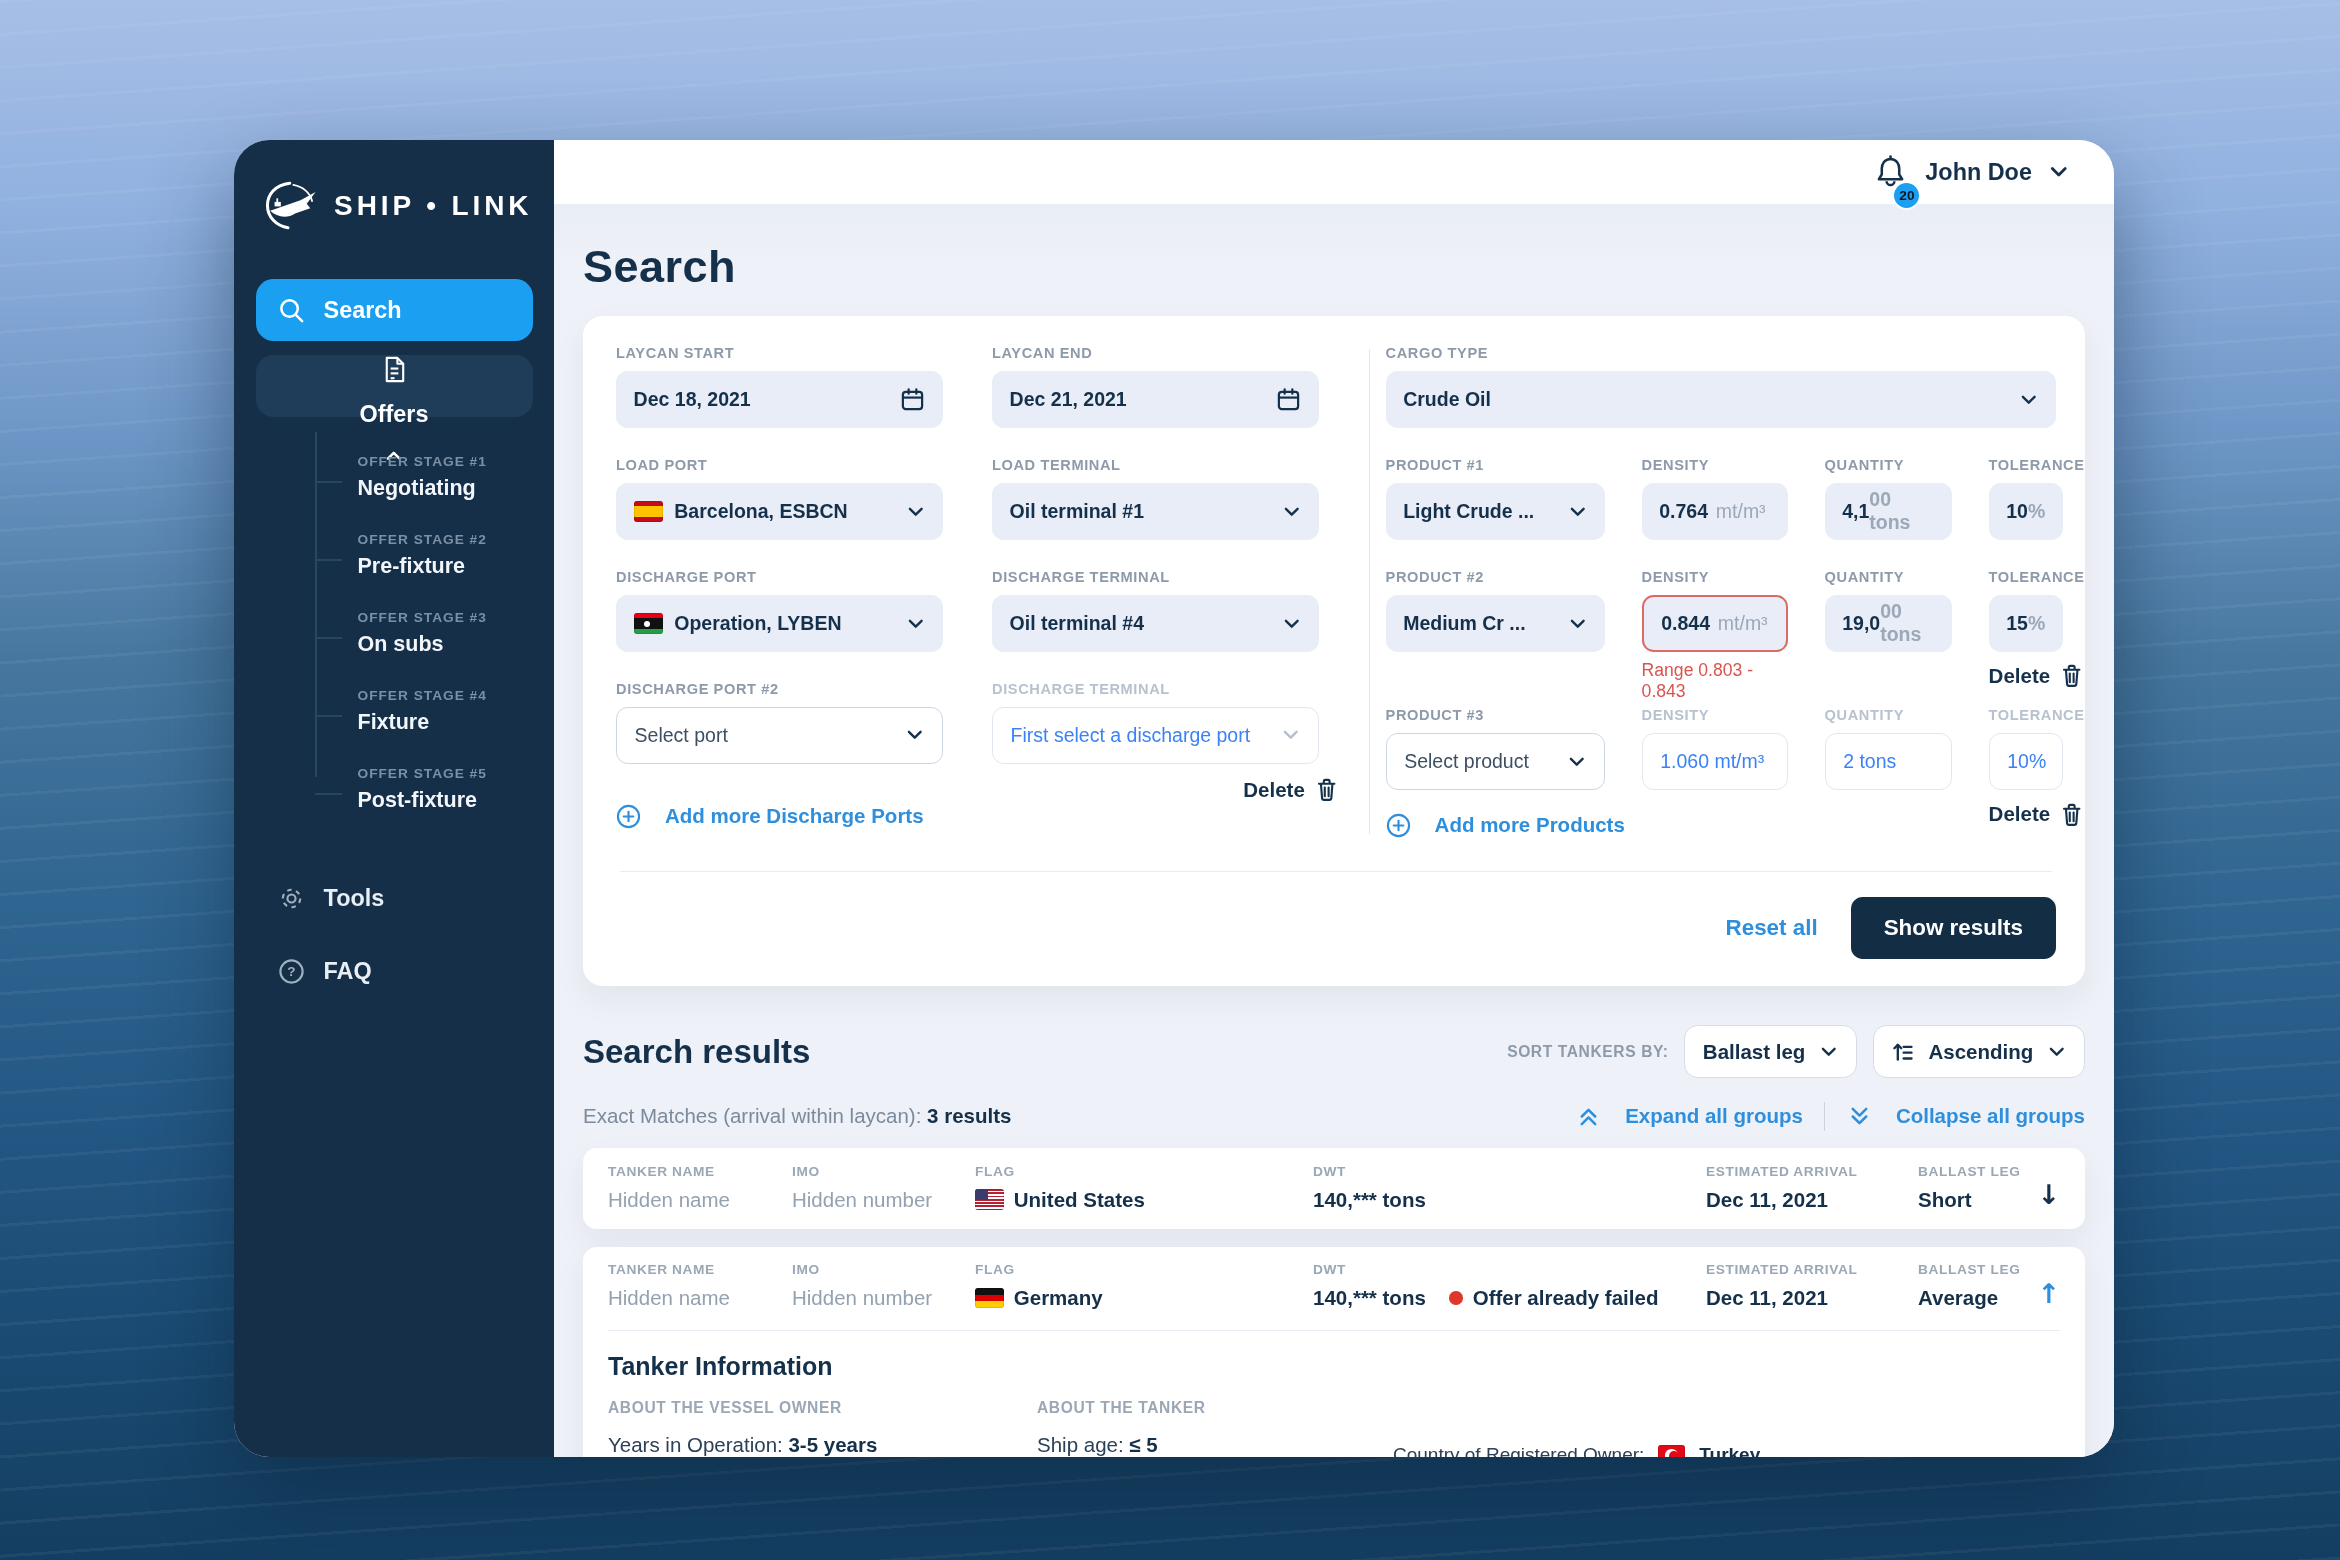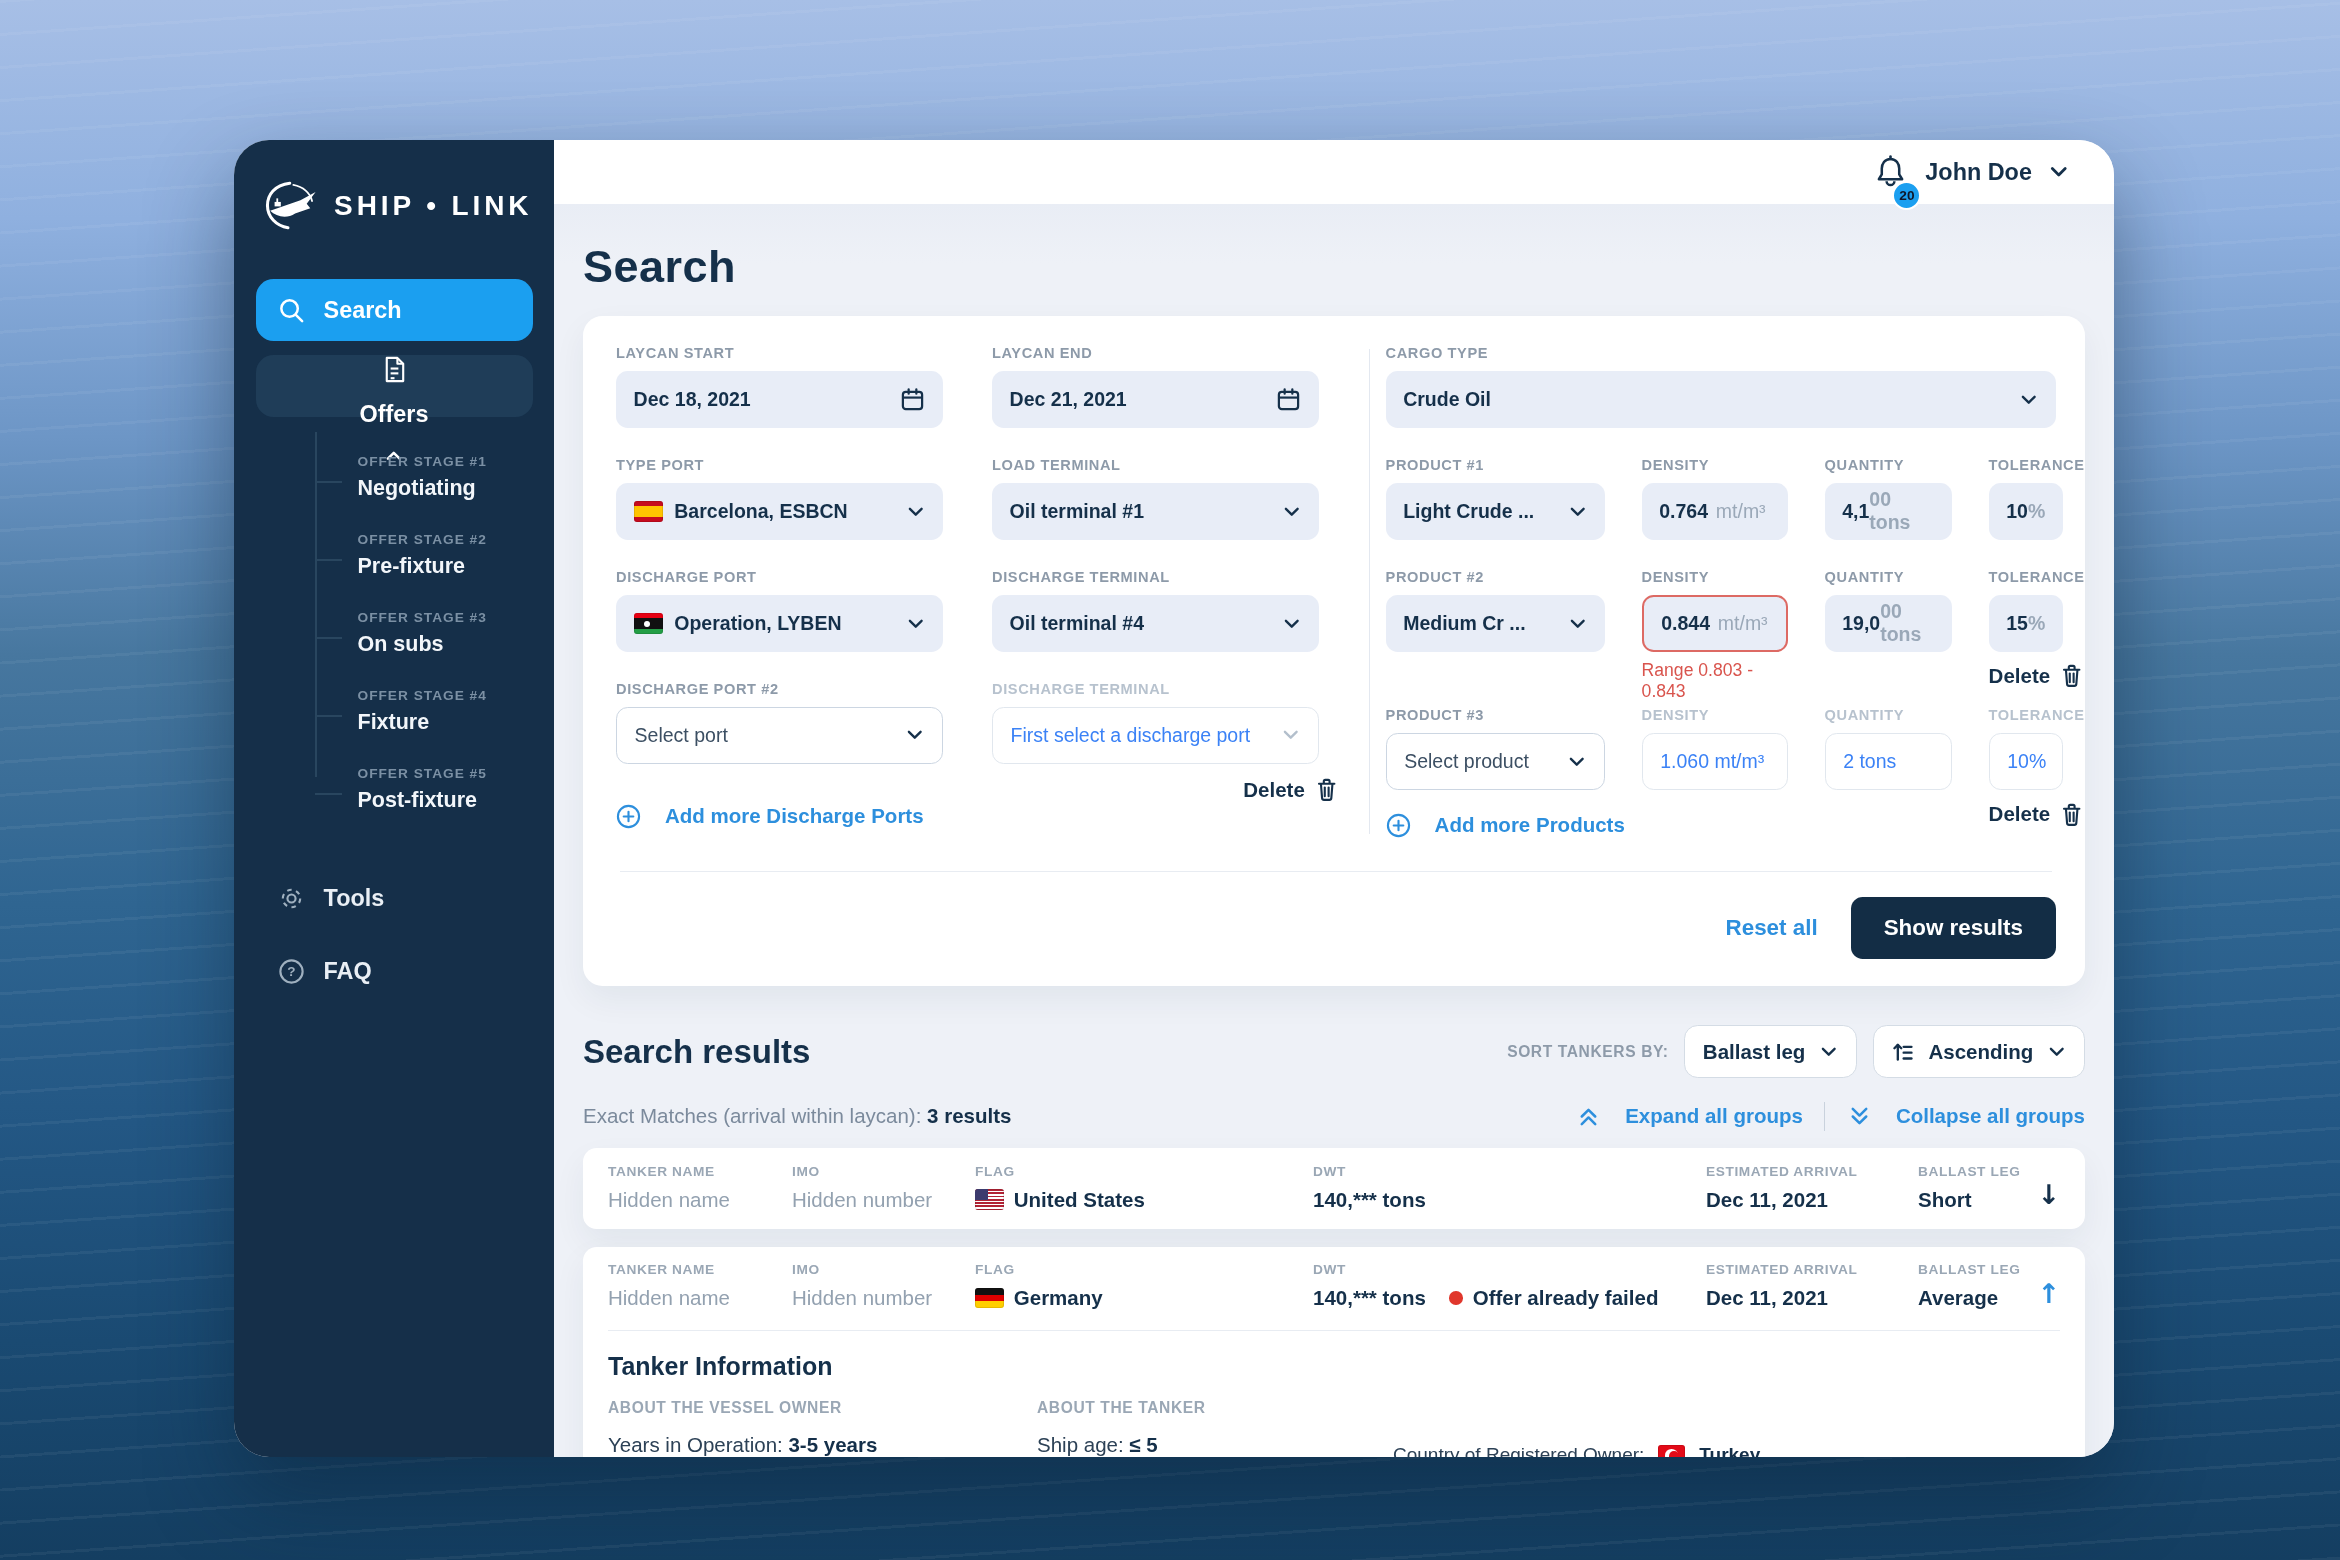--- a/index.html
+++ b/index.html
@@ -269,21 +269,21 @@
                   <svg class="cal-ic" viewBox="0 0 26 26">
                     <rect x="3" y="5" width="20" height="18" rx="3" stroke="#15304a" stroke-width="2.3" fill="none"></rect>
                     <line x1="3" y1="11" x2="23" y2="11" stroke="#15304a" stroke-width="2.3"></line>
                     <line x1="9" y1="2.5" x2="9" y2="7" stroke="#15304a" stroke-width="2.3" stroke-linecap="round"></line>
                     <line x1="17" y1="2.5" x2="17" y2="7" stroke="#15304a" stroke-width="2.3" stroke-linecap="round"></line>
                   </svg>
                 </div>
               </div>
 
               <div>
-                <div class="flabel">TYPE PORT</div>
+                <div class="flabel">LOAD PORT</div>
                 <div class="field">
                   <span class="flag" data-flag="es"></span>
                   <span class="grow">Barcelona, ESBCN</span>
                   <svg class="dd-chev" viewBox="0 0 20 20">
                       <polyline points="4,7 10,13 16,7" stroke="#15304a" stroke-width="2.4" fill="none" stroke-linecap="round" stroke-linejoin="round"></polyline>
                     </svg>
                 </div>
               </div>
               <div>
                 <div class="flabel">LOAD TERMINAL</div>

